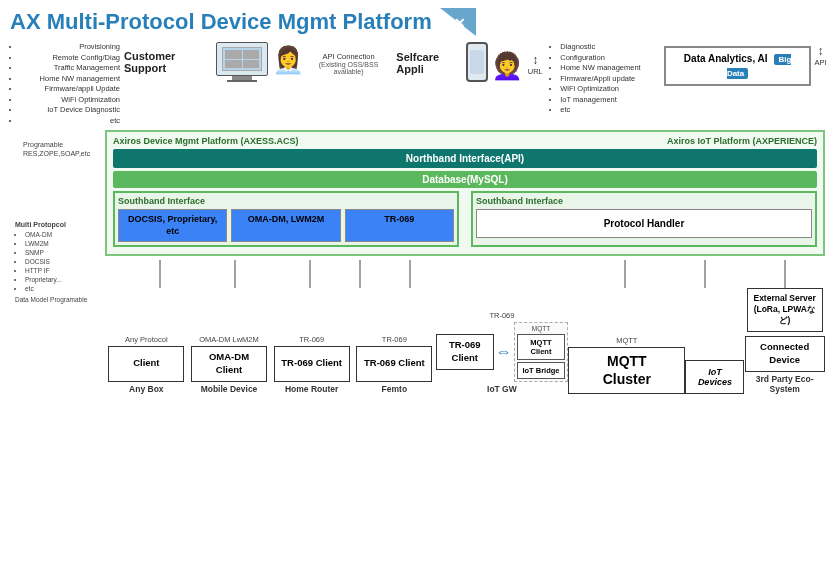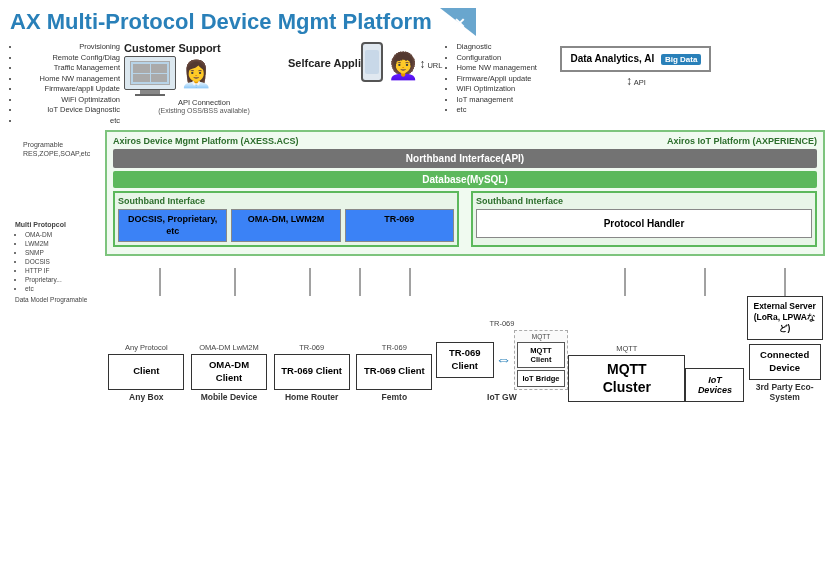--- a/index.html
+++ b/index.html
@@ -43,21 +43,21 @@
       line-height: 1.4;
       text-align: right;
     }
     .left-bullets ul {
       list-style: disc;
       padding-left: 10px;
     }
 
     .customer-support-block {
       display: flex;
-      flex-direction: column;
+      align-items: center;
       min-width: 160px;
     }
     .customer-support-label {
       font-size: 11px;
       font-weight: bold;
       color: #222;
       margin-bottom: 2px;
     }
     .cs-images {
       display: flex;
@@ -109,21 +109,21 @@
       border-radius: 2px;
       vertical-align: middle;
     }
 
     
     .platform-container {
       border: 2px solid #7dc47d;
       background: #f0faf0;
       padding: 4px 6px;
       position: relative;
-      margin-bottom: 12px;
+      margin-bottom: 4px;
     }
 
     .platform-header-row {
       display: flex;
       justify-content: space-between;
       margin-bottom: 3px;
     }
     .platform-title-left {
       font-size: 9px;
       font-weight: bold;
@@ -140,21 +140,21 @@
       left: -82px;
       top: 10px;
       font-size: 7px;
       color: #444;
       width: 78px;
       line-height: 1.3;
     }
 
     
     .northband-bar {
-      background: #737373;
+      background: #0f766e;
       color: #fff;
       text-align: center;
       font-size: 10px;
       font-weight: bold;
       padding: 4px;
       margin-bottom: 3px;
       border-radius: 2px;
     }
 
     
@@ -397,21 +397,21 @@
         <li>Diagnostic</li>
         <li>Configuration</li>
         <li>Home NW management</li>
         <li>Firmware/Appli update</li>
         <li>WiFi Optimization</li>
         <li>IoT management</li>
         <li>etc</li>
       </ul>
     </div>
 
-    <div style="display:flex;flex-direction:column;align-items:center;">
+    <div style="display:flex;flex-direction:row;align-items:flex-start;">
       <div class="data-analytics-box">
         <span>Data Analytics, AI</span>
         <span class="big-data-label">Big Data</span>
       </div>
       <div style="font-size:7.5px;color:#333;text-align:center;margin-top:2px;">
         <span style="font-size:12px;">↕</span>
         <span>API</span>
       </div>
     </div>
   </div>
@@ -531,20 +531,20 @@
         </div>
       </div>
 
       <div style="display:flex;flex-direction:column;align-items:center;font-style:italic;">
         <div class="iot-devices-box">IoT Devices</div>
       </div>
 
       <div style="display:flex;flex-direction:column;align-items:center;">
         <div class="external-server-box">External Server (LoRa, LPWAなど)</div>
         <div style="height:4px;"></div>
-        <div class="device-box" style="width:72px;">Connected Device</div>
+        <div class="device-box" style="width:80px;">Connected Device</div>
         <div class="device-label">3rd Party Eco-System</div>
       </div>
 
     </div>
   </div>
 
 </div>
 
 </body></html>

